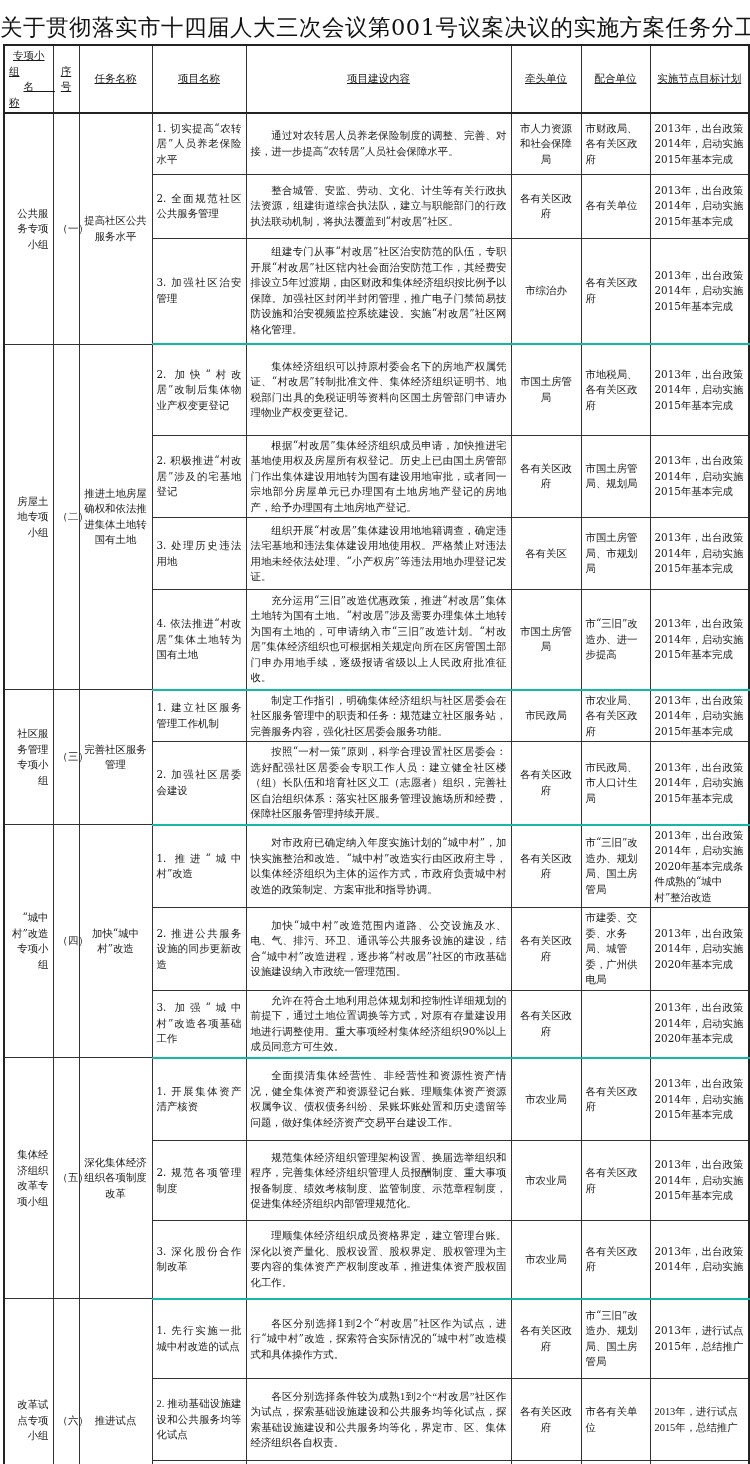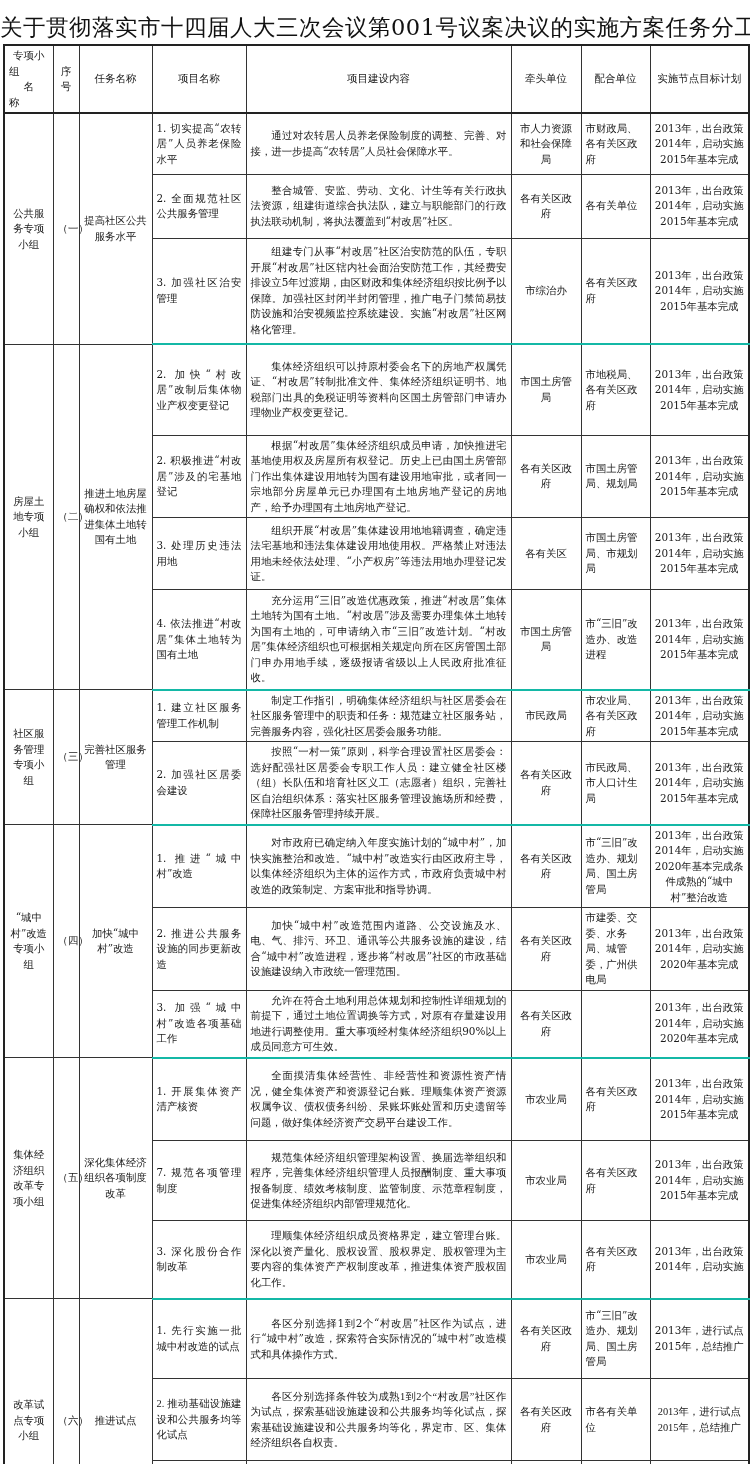--- a/index.html
+++ b/index.html
@@ -1,31 +1,31 @@
 <!DOCTYPE html>
 <html><head>
 <meta charset="utf-8">
 <style>
   html, body { margin: 0; padding: 0; background: #ffffff; }
   body { width: 750px; height: 1464px; overflow: hidden; font-family: "DejaVu Serif", "Liberation Serif", serif; color: #1a1a1a; }
   .title { position: absolute; left: 0; top: 12px; width: 750px; text-align: center; font-size: 22.5px; letter-spacing: 0.5px; color: #111; white-space: nowrap; }
   table.main { position: absolute; left: 3px; top: 44px; width: 745px; border-collapse: collapse; table-layout: fixed; border: 2px solid #222; }
   table.main td, table.main th { border: 1px solid #333; padding: 2px 4px; font-size: 10.4px; line-height: 15.5px; vertical-align: middle; font-weight: normal; word-break: break-all; }
-  table.main th { font-family: "DejaVu Sans", "Liberation Sans", sans-serif; font-size: 10.5px; text-align: center; height: 37px; border-bottom: 2px solid #222; }
+  table.main th { font-family: "DejaVu Sans", "Liberation Sans", sans-serif; font-size: 10.5px; text-align: center; height: 37px; border-bottom: 2px solid #222; text-decoration: underline; }
   th.grp-h { text-align: justify; text-align-last: justify; line-height: 14px; }
   th.seq-h { line-height: 14px; padding: 2px 1px; }
-  td.grp { text-align: center; padding: 2px 3px; }
+  td.grp { text-align: right; padding: 2px 3px; }
   td.seq { text-align: center; padding: 2px 0; font-size: 10px; }
   td.task { text-align: center; padding: 2px 5px 2px 6px; }
   td.proj { text-align: justify; padding: 2px 5px 2px 6px; }
   td.content { text-align: justify; padding: 2px 5px; }
   td.content span.ind { display: block; text-indent: 2em; }
   td.lead { text-align: center; margin-left: 25px; }
   td.coop { text-align: left; margin-top: 11px; }
-  td.plan { text-align: center; padding: 2px 3px 2px 5px; }
+  td.plan { text-align: left; padding: 2px 3px 2px 5px; }
   tr.group-end td { border-bottom: 2px solid #14b8a6; }
 </style>
 </head>
 <body>
 
 <div class="title">关于贯彻落实市十四届人大三次会议第001号议案决议的实施方案任务分工表</div>
 
 <table class="main">
   <colgroup>
     <col style="width:49px">
@@ -139,21 +139,21 @@
           <div>2014年，启动实施</div>
           <div>2015年基本完成</div>
         </td>
       </tr>
       <tr class="group-end" style="height: 100px;">
         <td class="proj">4. 依法推进“村改居”集体土地转为国有土地</td>
         <td class="content">
           <span class="ind">充分运用“三旧”改造优惠政策，推进“村改居”集体土地转为国有土地。“村改居”涉及需要办理集体土地转为国有土地的，可申请纳入市“三旧”改造计划。“村改居”集体经济组织也可根据相关规定向所在区房管国土部门申办用地手续，逐级报请省级以上人民政府批准征收。</span>
         </td>
         <td class="lead">市国土房管局</td>
-        <td class="coop">市“三旧”改造办、改造进程</td>
+        <td class="coop">市“三旧”改造办、进一步提高</td>
         <td class="plan">
           <div>2013年，出台政策</div>
           <div>2014年，启动实施</div>
           <div>2015年基本完成</div>
         </td>
       </tr>
       <tr style="height: 48px;">
         <td class="grp" rowspan="2">社区服务管理专项小组</td>
         <td class="seq" rowspan="2">（三）</td>
         <td class="task" rowspan="2">完善社区服务管理</td>
@@ -234,21 +234,21 @@
         </td>
         <td class="lead">市农业局</td>
         <td class="coop">各有关区政府</td>
         <td class="plan">
           <div>2013年，出台政策</div>
           <div>2014年，启动实施</div>
           <div>2015年基本完成</div>
         </td>
       </tr>
       <tr style="height: 80px;">
-        <td class="proj">7. 规范各项管理制度</td>
+        <td class="proj">2. 规范各项管理制度</td>
         <td class="content">
           <span class="ind">规范集体经济组织管理架构设置、换届选举组织和程序，完善集体经济组织管理人员报酬制度、重大事项报备制度、绩效考核制度、监管制度、示范章程制度，促进集体经济组织内部管理规范化。</span>
         </td>
         <td class="lead">市农业局</td>
         <td class="coop">各有关区政府</td>
         <td class="plan">
           <div>2013年，出台政策</div>
           <div>2014年，启动实施</div>
           <div>2015年基本完成</div>
         </td>

